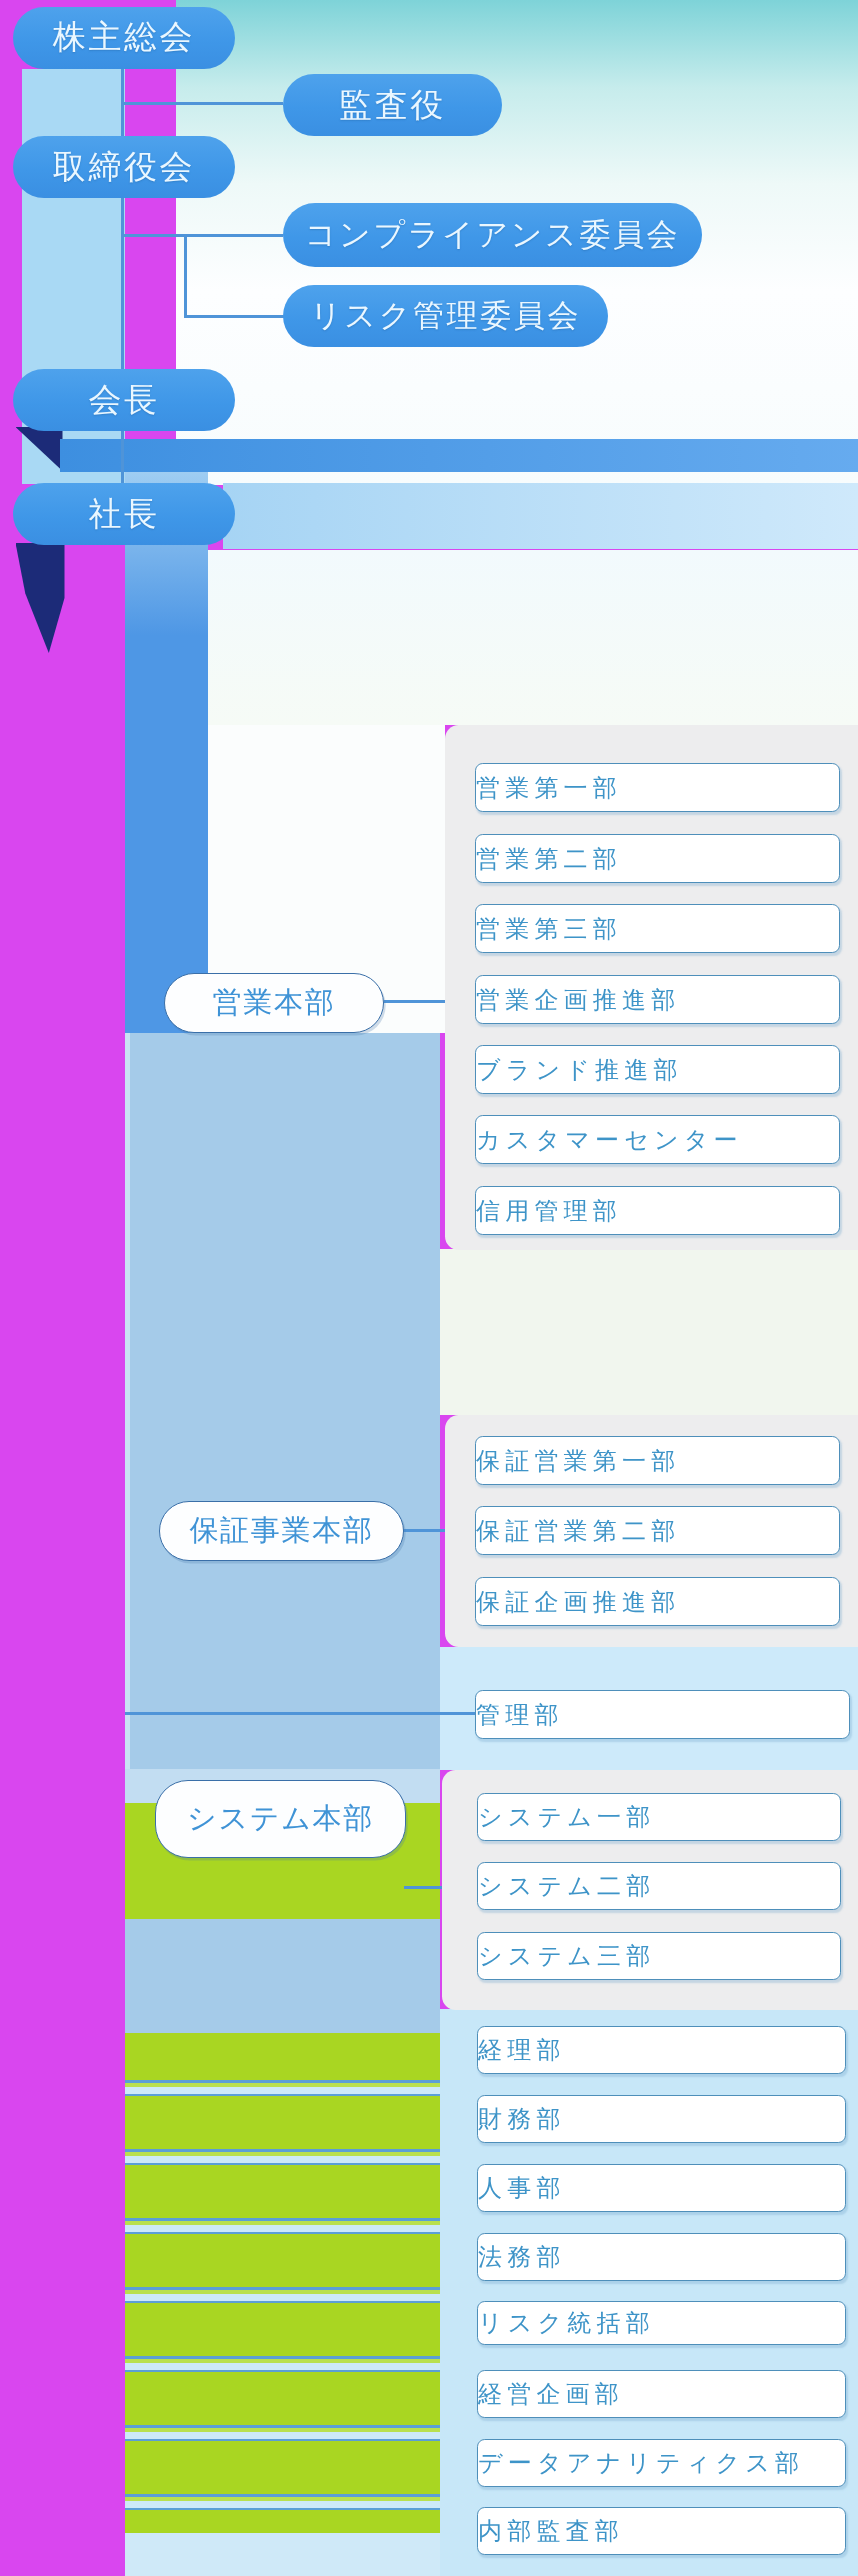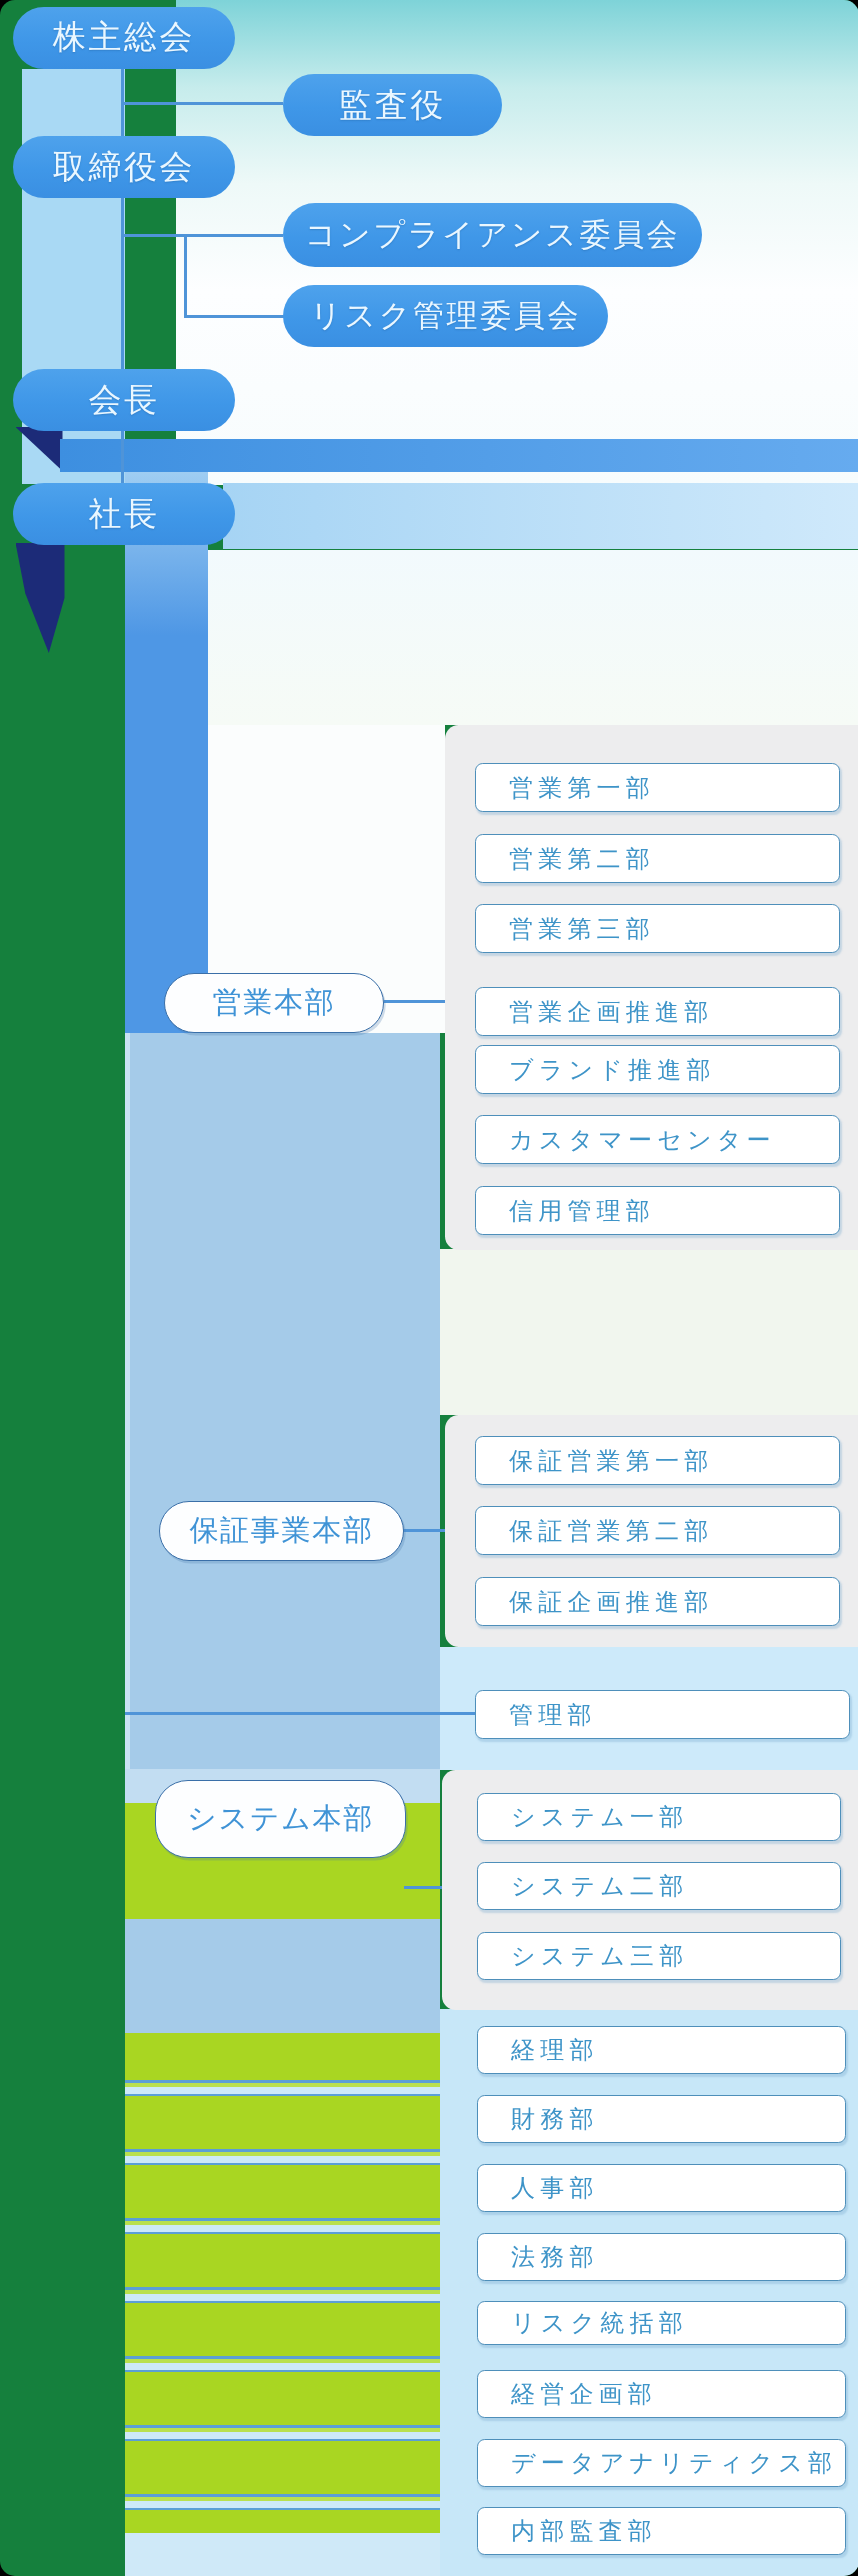--- a/index.html
+++ b/index.html
@@ -1,29 +1,29 @@
 <!DOCTYPE html>
 <html style="--node-blue: #3f97e8; --node-text: #eaf7ff; --pill-border: #3a6fa8; --pill-text: #3f93d6; --box-border: #4e8fba; --box-text: #3e94c8; --panel-gray: #ededee; --trunk-blue: #4e97e5; --band-blue: #4390e4; --light-panel-blue: #a5cbe9; --connector-blue: #4f94d8; --column-fill: #a9d9f4; --sky-band: #a6d4f4; --boxes-bg-blue: #c7e7f8; --admin-bg-blue: #cdeafa; --green: #a9d622; --navy: #1c2b78; --gap-bg: #f1f6ee; --bottom-strip: #cfe9f8;font-size:13.7px"><head>
 <meta charset="utf-8">
 <style>
   html,body{margin:0;padding:0;background:#000;}
-  #stage{position:relative;width:859px;height:2576px;background:#15803d;overflow:hidden;
-         font-family:"Liberation Sans","DejaVu Sans",sans-serif;border-radius:15px;}
+  #stage{position:relative;width:859px;height:2576px;background:#d946ef;overflow:hidden;
+         font-family:"Liberation Sans","DejaVu Sans",sans-serif;}
   #stage *{position:absolute;box-sizing:border-box;}
   .pill-blue{background:linear-gradient(180deg,#4ea2ec 0%,var(--node-blue) 55%,#3a8fe2 100%);
              color:var(--node-text);border-radius:34px;display:flex;align-items:center;justify-content:center;
              font-size:33px;letter-spacing:2.6px;text-shadow:0 0.9px 1.7px rgba(30,90,150,.35);}
   .pill-blue.sm{font-size:31px;}
   .pill-white{background:#fdfeff;border:1.7px solid var(--pill-border);border-radius:33px;
               display:flex;align-items:center;justify-content:center;color:var(--pill-text);
               font-size:29px;letter-spacing:1.7px;box-shadow:1.7px 2.6px 0 rgba(70,120,170,.25);}
   .panel{background:var(--panel-gray);border-radius:13.7px 0 0 13.7px;}
   .dept-box{background:#ffffff;border:1.7px solid var(--box-border);border-radius:7.7px;
             color:var(--box-text);font-size:24px;letter-spacing:5.2px;display:flex;align-items:center;
-            padding-left:33px;box-shadow:1.7px 2.6px 1.7px rgba(120,170,205,.35);}
+            box-shadow:1.7px 2.6px 1.7px rgba(120,170,205,.35);}
   .line{background:var(--connector-blue);}
   .stripes{background:repeating-linear-gradient(180deg,
             var(--green) 0px, var(--green) 47px,
             #5b9fd6 47px, #5b9fd6 50px,
             #b9e04e 50px, #b9e04e 54px,
             #cde9f8 54px, #cde9f8 61px,
             #5b9fd6 61px, #5b9fd6 63px,
             var(--green) 63px, var(--green) 69px);}
   .wedge{background:var(--navy);}
 </style>
@@ -82,21 +82,21 @@
   <div class="pill-blue" style="left:13px;top:483px;width:222px;height:62px;">社長</div>
 
   <div class="pill-white" style="left:164px;top:973px;width:220px;height:60px;font-family:Liberation Serif, serif;">営業本部</div>
   <div class="pill-white" style="left:159px;top:1501px;width:245px;height:60px;">保証事業本部</div>
   <div class="pill-white" style="left:155px;top:1780px;width:251px;height:78px;">システム本部</div>
 
   <div id="dept-boxes" style="left:0;top:0;width:0;height:0;">
       <div class="dept-box" style="left: 475px; top: 763px; width: 365px; height: 49px;">営業第一部</div>
       <div class="dept-box" style="left: 475px; top: 834px; width: 365px; height: 49px;">営業第二部</div>
       <div class="dept-box" style="left: 475px; top: 904px; width: 365px; height: 49px;">営業第三部</div>
-      <div class="dept-box" style="left: 475px; top: 975px; width: 365px; height: 49px; margin-top: 12px;">営業企画推進部</div>
+      <div class="dept-box" style="left: 475px; top: 975px; width: 365px; height: 49px;">営業企画推進部</div>
       <div class="dept-box" style="left: 475px; top: 1045px; width: 365px; height: 49px;">ブランド推進部</div>
       <div class="dept-box" style="left: 475px; top: 1115px; width: 365px; height: 49px;">カスタマーセンター</div>
       <div class="dept-box" style="left: 475px; top: 1186px; width: 365px; height: 49px;">信用管理部</div>
       <div class="dept-box" style="left: 475px; top: 1436px; width: 365px; height: 49px;">保証営業第一部</div>
       <div class="dept-box" style="left: 475px; top: 1506px; width: 365px; height: 49px;">保証営業第二部</div>
       <div class="dept-box" style="left: 475px; top: 1577px; width: 365px; height: 49px;">保証企画推進部</div>
       <div class="dept-box" style="left: 475px; top: 1690px; width: 375px; height: 49px;">管理部</div>
       <div class="dept-box" style="left: 477px; top: 1793px; width: 364px; height: 48px;">システム一部</div>
       <div class="dept-box" style="left: 477px; top: 1862px; width: 364px; height: 48px;">システム二部</div>
       <div class="dept-box" style="left: 477px; top: 1932px; width: 364px; height: 48px;">システム三部</div>

